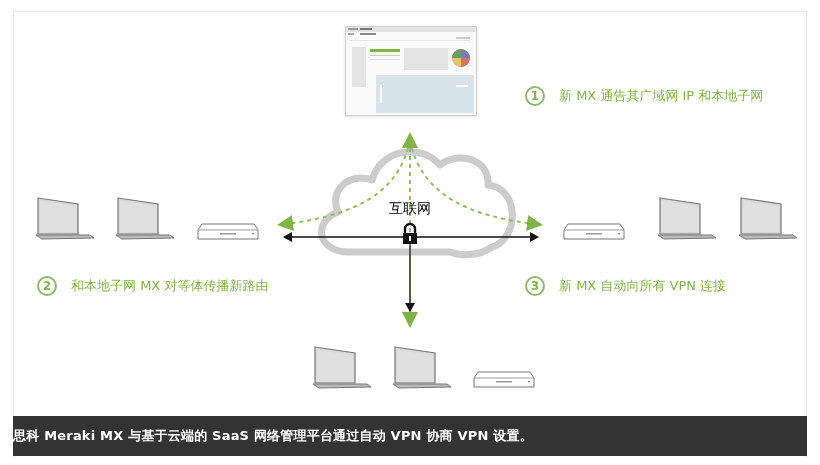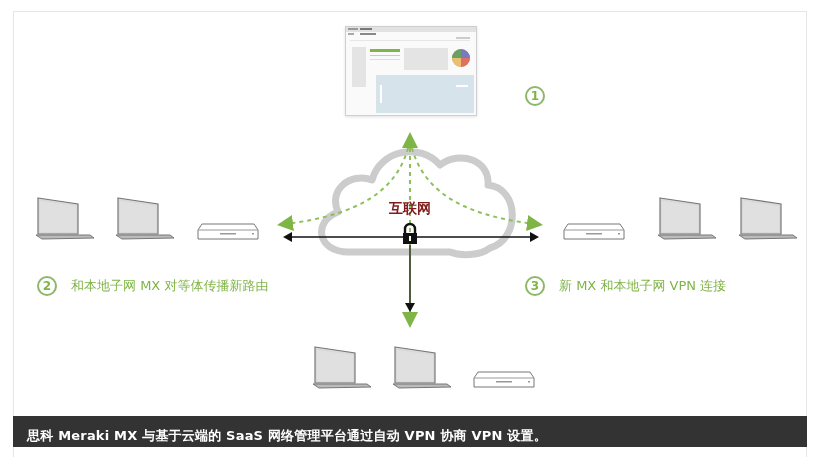--- a/index.html
+++ b/index.html
@@ -1,21 +1,21 @@
 <!DOCTYPE html>
 <html><head>
 <meta charset="utf-8">
 <style>
   html,body{margin:0;padding:0;background:#fff;}
   body{width:820px;height:465px;position:relative;overflow:hidden;font-family:"DejaVu Sans","Liberation Sans",sans-serif;}
   .frame{position:absolute;left:13px;top:11px;width:794px;height:446px;border:1px solid #e6e6e6;border-bottom:none;box-sizing:border-box;background:#fff;}
-  .caption{position:absolute;left:13px;top:416px;width:794px;height:31px;background:#333333;color:#fff;font-size:13px;font-weight:bold;line-height:40px;padding-left:14px;box-sizing:border-box;letter-spacing:0.2px;}
+  .caption{position:absolute;left:13px;top:416px;width:794px;height:40px;background:#333333;color:#fff;font-size:13px;font-weight:bold;line-height:40px;box-sizing:border-box;letter-spacing:0.2px;}
   .step{position:absolute;display:flex;align-items:center;color:#7fb446;font-size:13px;}
   .step .num{width:20px;height:20px;border:2px solid #8db86a;border-radius:50%;color:#7fb446;font-size:12px;font-weight:bold;display:flex;align-items:center;justify-content:center;margin-right:14px;box-sizing:border-box;}
-  .cloud-label{position:absolute;left:389px;top:200px;font-size:14px;font-weight:bold;color:#7f1d1d;}
+  .cloud-label{position:absolute;left:389px;top:200px;font-size:14px;font-weight:normal;color:#000000;}
   svg.diagram{position:absolute;left:0;top:0;}
   .dash{position:absolute;left:345px;top:26px;width:130px;height:88px;border:1px solid #cfcfcf;background:#fafafa;box-shadow:0 1px 3px rgba(0,0,0,0.12);}
 </style>
 </head>
 <body>
 
 <div class="frame"></div>
 
 <div class="dash">
   <svg width="130" height="88" viewBox="0 0 130 88">
@@ -95,25 +95,26 @@
 
   <use href="#laptop" x="315" y="347"></use>
   <use href="#laptop" x="395" y="347"></use>
   <use href="#mx" x="474" y="372"></use>
 </svg>
 
 <div class="cloud-label">互联网</div>
 
 <div class="step" style="left:525px;top:86px;">
   <span class="num">1</span>
+  <span>新 MX 通告其广域网 IP 和本地子网</span>
 </div>
 
 <div class="step" style="left:37px;top:276px;">
   <span class="num">2</span>
   <span>和本地子网 MX 对等体传播新路由</span>
 </div>
 
 <div class="step" style="left:525px;top:276px;">
   <span class="num">3</span>
-  <span>新 MX 和本地子网 VPN 连接</span>
+  <span>新 MX 自动向所有 VPN 连接</span>
 </div>
 
 <div class="caption">思科 Meraki MX 与基于云端的 SaaS 网络管理平台通过自动 VPN 协商 VPN 设置。</div>
 
 </body></html>

